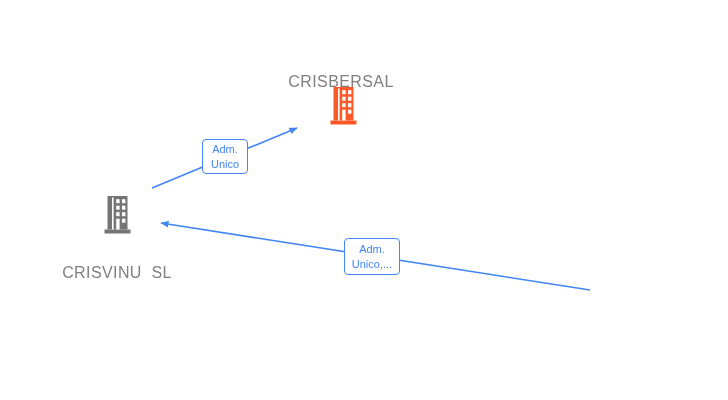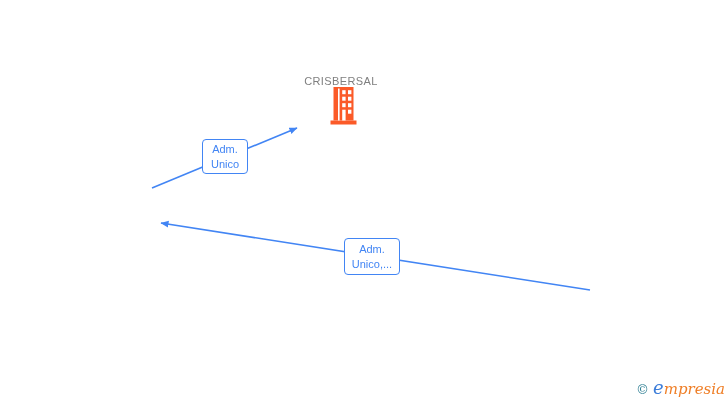--- a/index.html
+++ b/index.html
@@ -38,21 +38,21 @@
     cursor: pointer;
   }
   .edge-label span { display: block; }
   .node {
     position: absolute;
     cursor: pointer;
   }
   .node-label {
     position: absolute;
     color: #7f7f7f;
-    font-size: 11px;
+    font-size: 16px;
     line-height: 15px;
     letter-spacing: 0.4px;
     text-align: center;
     white-space: pre;
   }
   .node-label.person-label { line-height: 17px; }
   .icon-building, .icon-person { display: block; }
   .watermark {
     position: absolute;
     right: 3px;
@@ -107,19 +107,38 @@
         <rect x="12.2" y="9.7" width="3.4" height="4"></rect>
         <rect x="18" y="9.7" width="3.4" height="4"></rect>
         <rect x="12.2" y="16.2" width="3.4" height="4"></rect>
         <rect x="18" y="16.2" width="3.4" height="4"></rect>
         <rect x="12.2" y="22.7" width="3.4" height="10.8"></rect>
         <rect x="18" y="22.7" width="3.4" height="4"></rect>
       </g>
     </svg>
   </div>
 
+  <div class="node" style="left:57px; top:196px; width:120px; height:55px;">
+    <svg class="icon-building" style="position:absolute; left:47px; top:0;" width="27" height="38" viewBox="0 0 27 38">
+      <g fill="#757575">
+        <rect x="0.5" y="33.5" width="26" height="4"></rect>
+        <rect x="3.5" y="0" width="20" height="33.5"></rect>
+      </g>
+      <g fill="#ffffff">
+        <rect x="8" y="1.5" width="1.6" height="32"></rect>
+        <rect x="12.2" y="3.2" width="3.4" height="4"></rect>
+        <rect x="18" y="3.2" width="3.4" height="4"></rect>
+        <rect x="12.2" y="9.7" width="3.4" height="4"></rect>
+        <rect x="18" y="9.7" width="3.4" height="4"></rect>
+        <rect x="12.2" y="16.2" width="3.4" height="4"></rect>
+        <rect x="18" y="16.2" width="3.4" height="4"></rect>
+        <rect x="12.2" y="22.7" width="3.4" height="10.8"></rect>
+        <rect x="18" y="22.7" width="3.4" height="4"></rect>
+      </g>
+    </svg>
+    <div class="node-label" style="left:0; top:39px; width:120px;">
+      <span style="display:block">CRISVINU  SL</span>
+    </div>
+  </div>
 
 
-  <div class="watermark">
-    <span class="copyright">©</span><span class="brand-initial">e</span><span class="brand-rest">mpresia</span>
-  </div>
 
 </div>
 
 </body></html>

